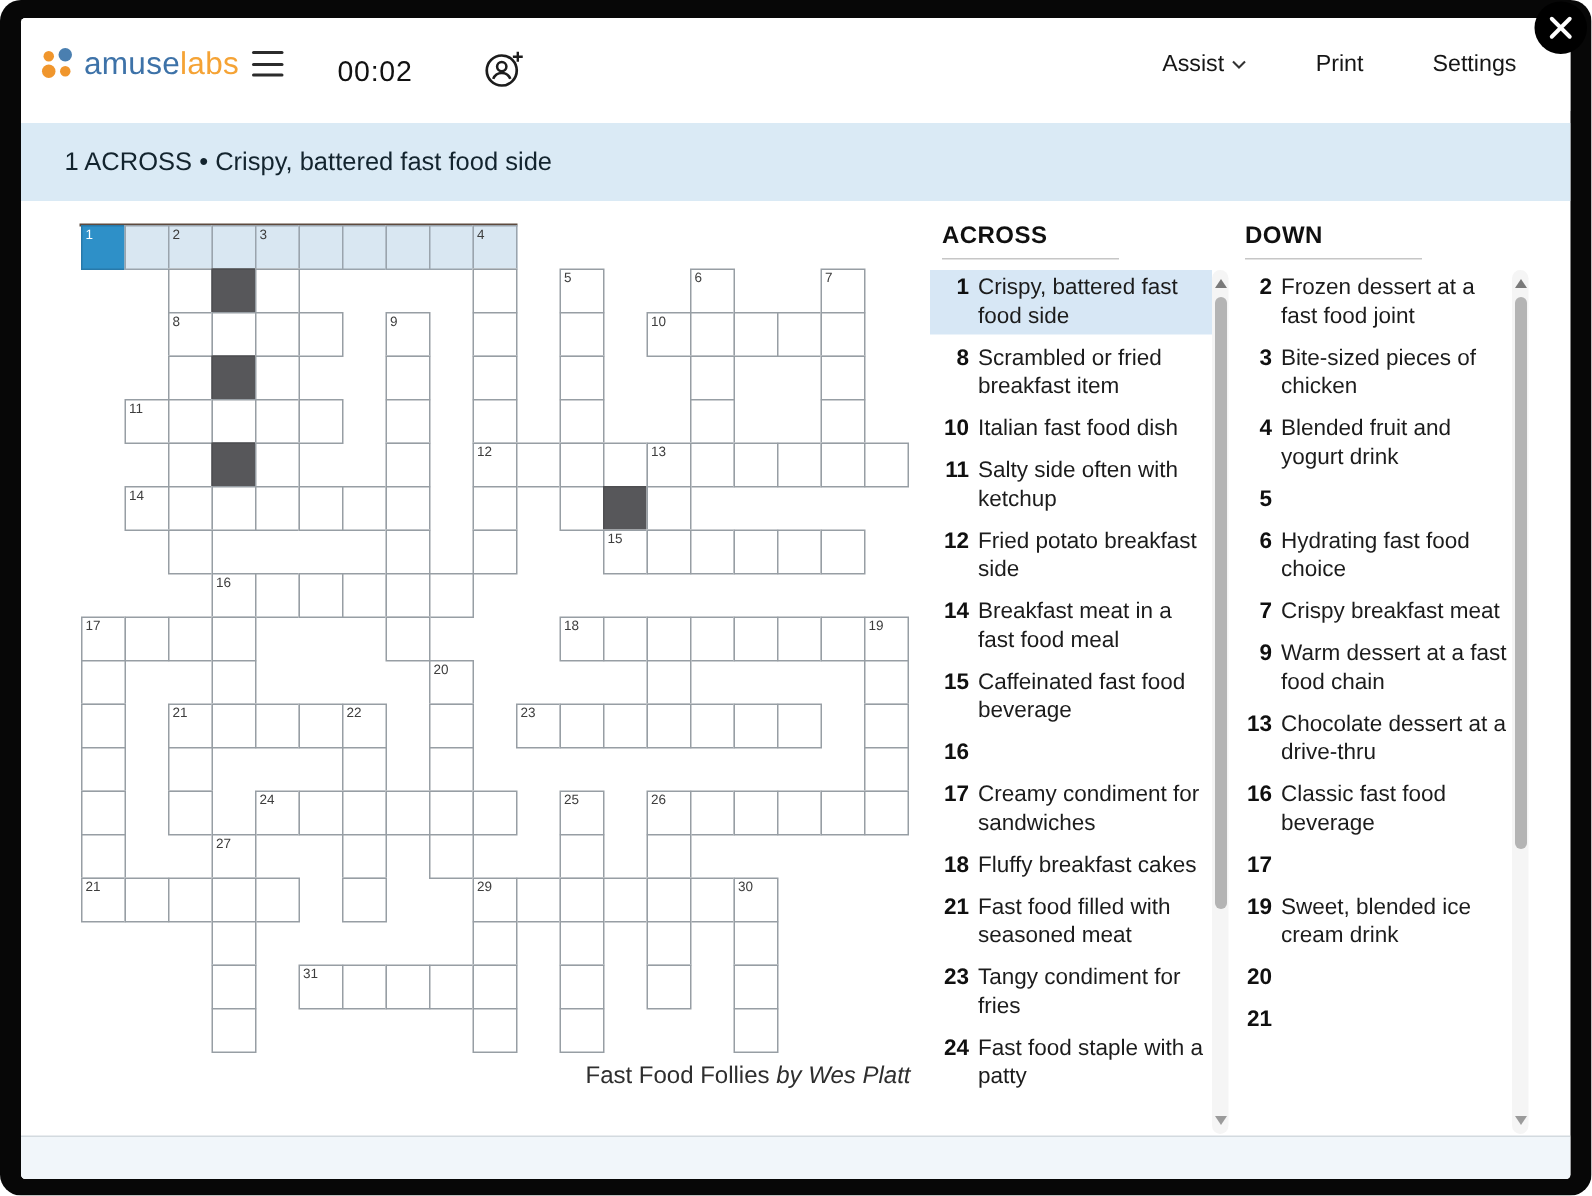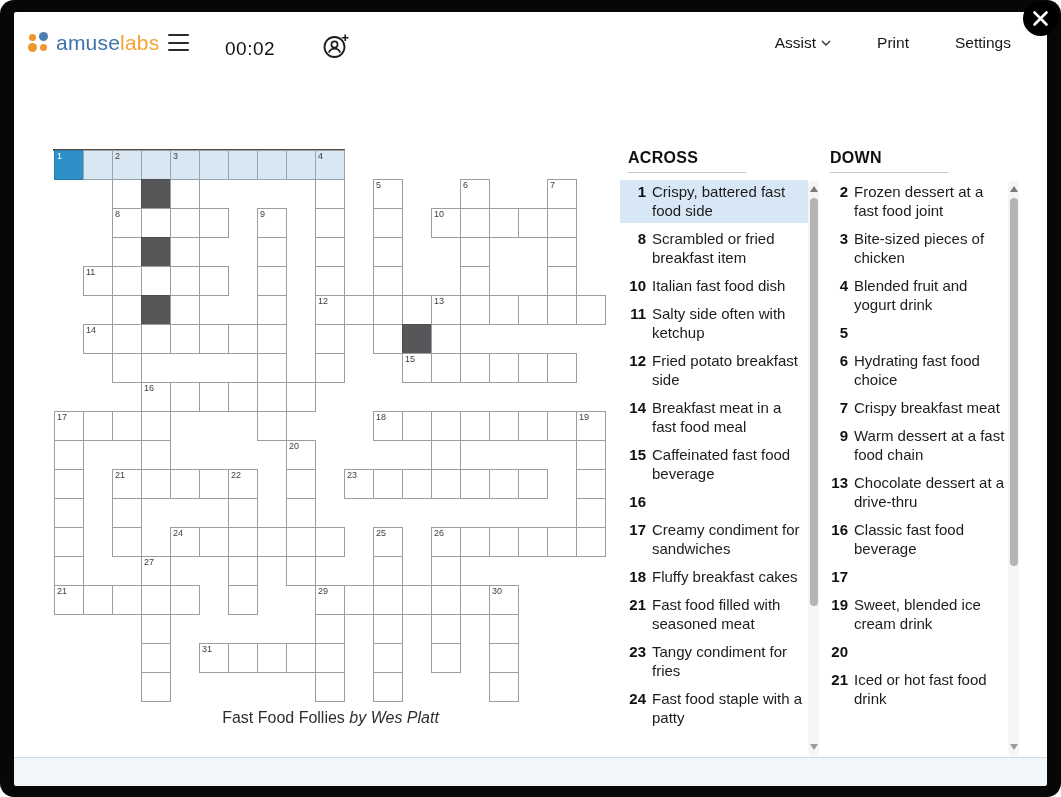--- a/index.html
+++ b/index.html
@@ -35,21 +35,21 @@
   #grid { position:absolute; left:40px; top:138px; width:553px; height:553px; }
   .cell { position:absolute; width:30px; height:30px; background:#fff; border:1px solid #979ea4; }
   .cell.h { background:#d9e7f2; border-color:#9aa4ad; }
   .cell.s { background:#2e90c8; border-color:#2779aa; }
   .cell.b { background:#57575a; border-color:#4e4e51; }
   .cnum { position:absolute; left:2px; top:0px; font-size:9px; line-height:11px; color:#3d3d3d; }
   .cell.s .cnum { color:#ffffff; }
   #word-topline { position:absolute; left:-1px; top:-1px; width:292px; height:2px; background:#5d4a3e; }
 
   
-  #puzzle-footer { position:absolute; left:40px; top:697px; width:553px; text-align:center; color:#2e2e2e; }
+  #puzzle-footer { position:absolute; left:40px; top:697px; width:553px; text-align:right; color:#2e2e2e; }
   #pf-line1 { font-size:16px; }
   #pf-line1 .byline { font-style:italic; }
   #pf-line2 { font-size:15.5px; margin-top:5px; }
   #pf-line2 a { color:#2e2e2e; text-decoration:underline; cursor:pointer; }
   #divider { position:absolute; left:0; top:745px; width:100%; height:1px; background:#d3dadf; }
   #bottombar { position:absolute; left:0; top:746px; width:100%; height:28px; background:#f1f6fa; }
 
   
   .clue-col-header { position:absolute; top:137px; font-size:16px; font-weight:bold; color:#101010; letter-spacing:0.3px; }
   #across-header { left:614px; }
@@ -119,20 +119,23 @@
         </div>
         <div class="nav-item">
             <span>Print</span>
           </div>
         <div class="nav-item">
             <span>Settings</span>
           </div>
       </div>
     </div>
 
+    <div id="banner">
+      <div id="banner-text">1 ACROSS • Crispy, battered fast food side</div>
+    </div>
 
     <div id="grid">
       <div id="word-topline"></div>
     <div class="cell s" style="left: 0px; top: 0px;">
           <span class="cnum">1</span>
         </div>
         <div class="cell h" style="left: 29px; top: 0px;"></div>
         <div class="cell h" style="left: 58px; top: 0px;">
           <span class="cnum">2</span>
         </div>
@@ -478,21 +481,20 @@
         </div>
         <div class="clue-item">
           <div class="clue-num">19</div>
           <div class="clue-text">Sweet, blended ice cream drink</div>
         </div>
         <div class="clue-item">
           <div class="clue-num">20</div>
         </div>
         <div class="clue-item">
           <div class="clue-num">21</div>
-          <div class="clue-text">Iced or hot fast food drink</div>
         </div>
       </div>
     <div id="down-sbar" class="sbar">
       <div class="sb-up"></div>
       <div id="down-thumb" class="sb-thumb"></div>
       <div class="sb-down"></div>
     </div>
 
     <div id="divider"></div>
     <div id="bottombar"></div>

